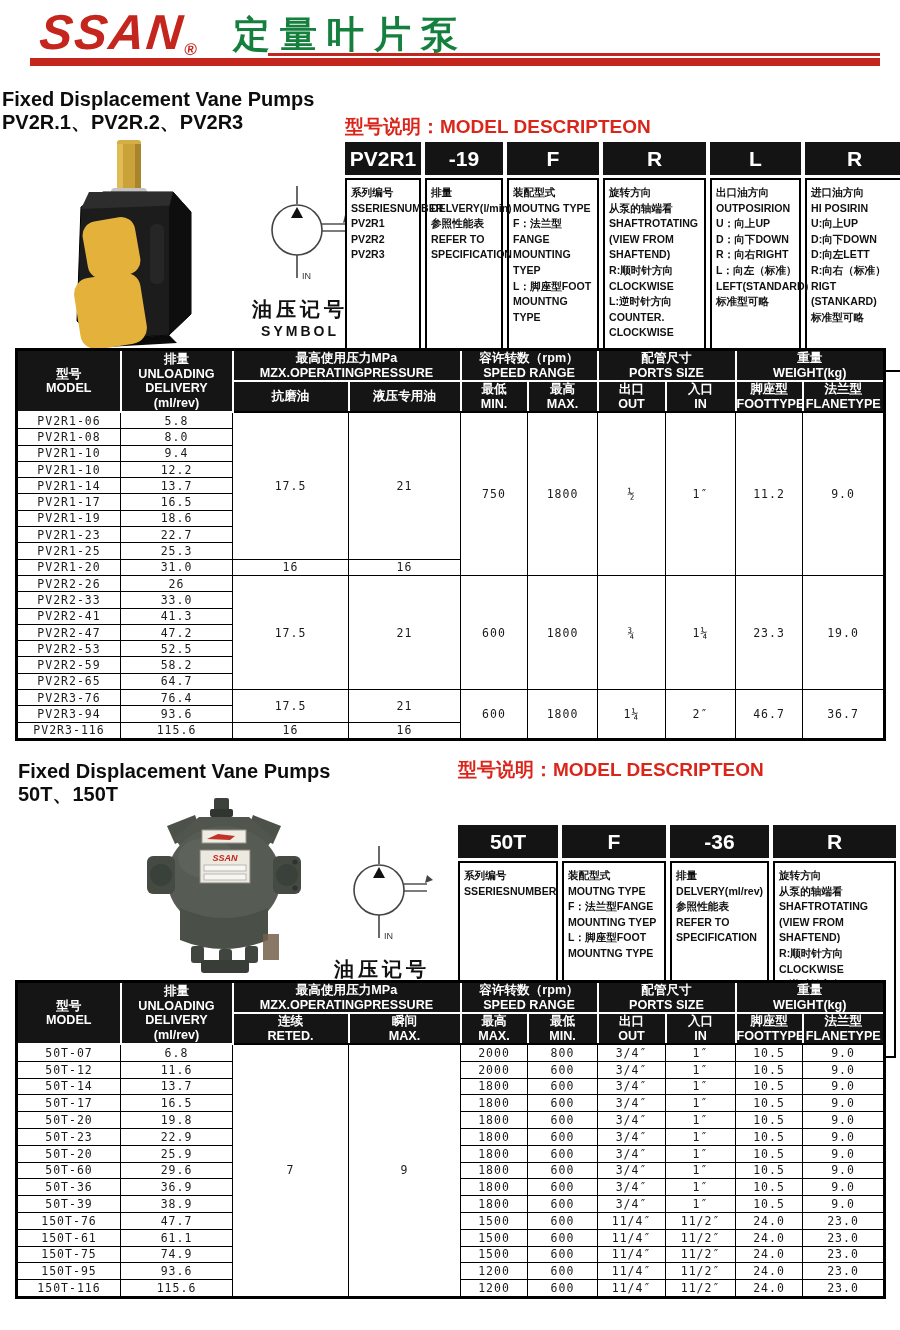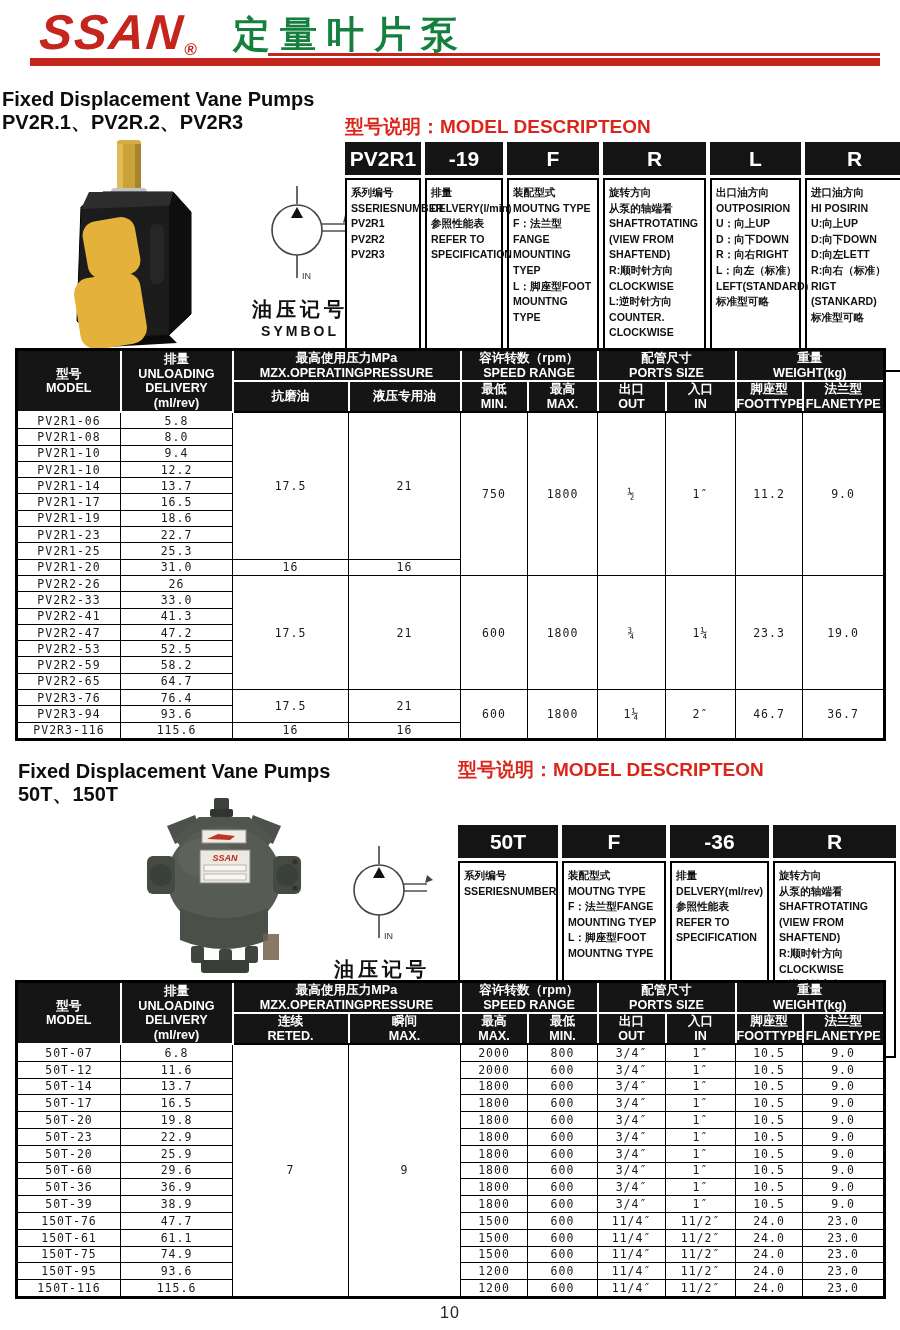--- a/index.html
+++ b/index.html
@@ -617,14 +617,13 @@
           <td>1200</td>
           <td>600</td>
           <td>11/4″</td>
           <td>11/2″</td>
           <td>24.0</td>
           <td>23.0</td>
         </tr>
       </tbody>
   </table>
 
-  <div class="abs page-number">10</div>
 </div>
 
 </body></html>

